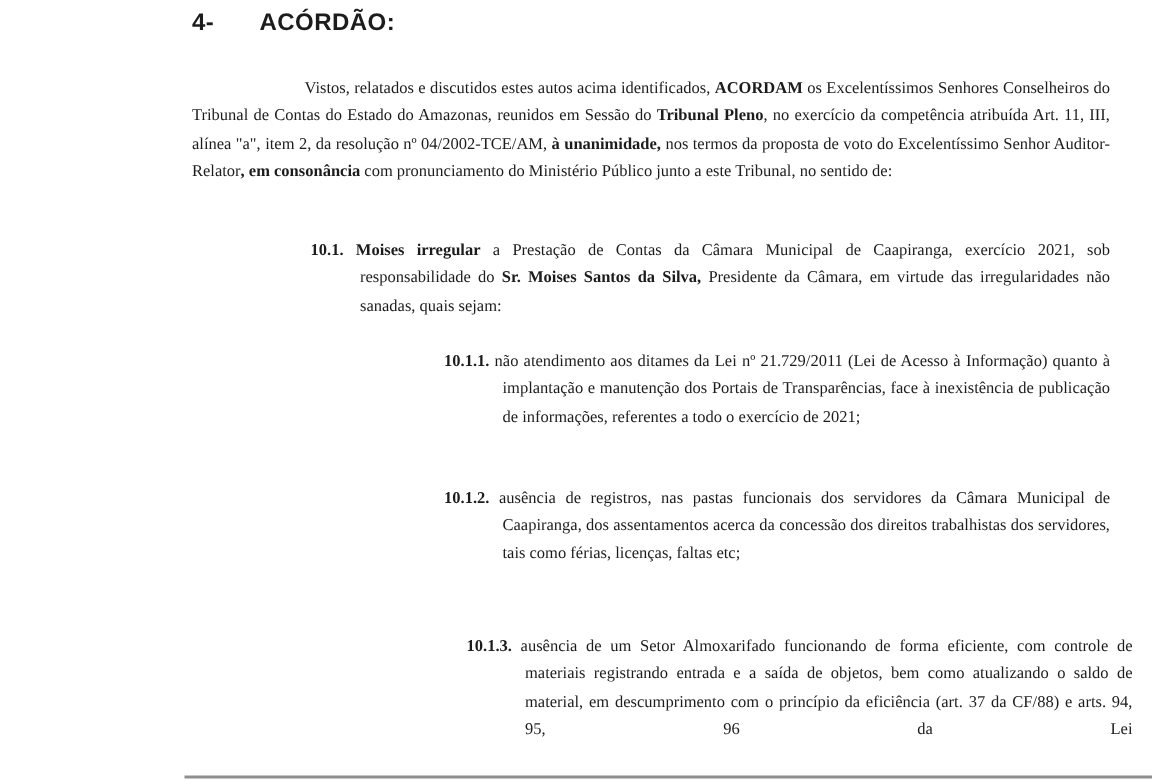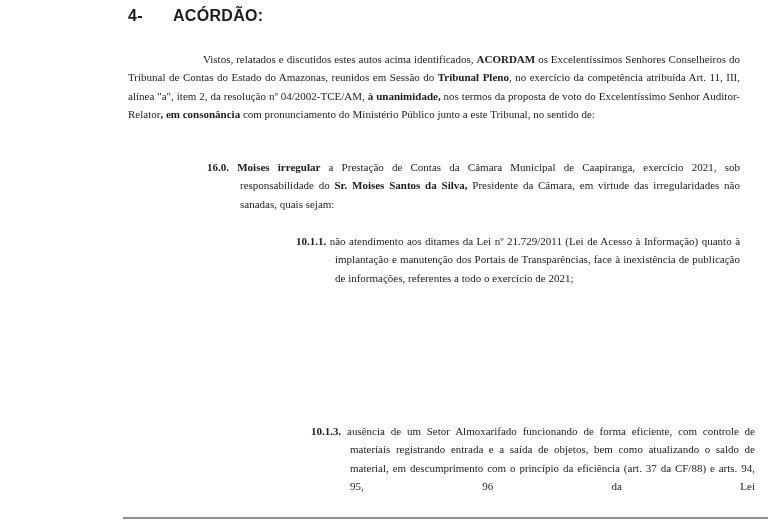--- a/index.html
+++ b/index.html
@@ -72,22 +72,23 @@
 <body>
 
 <div class="page">
 
   <div class="heading">
     <span class="num">4-</span><span>ACÓRDÃO:</span>
   </div>
 
   <p class="block intro">Vistos, relatados e discutidos estes autos acima identificados, <b>ACORDAM</b> os Excelentíssimos Senhores Conselheiros do Tribunal de Contas do Estado do Amazonas, reunidos em Sessão do <b>Tribunal Pleno</b>, no exercício da competência atribuída Art. 11, III, alínea "a", item 2, da resolução nº 04/2002-TCE/AM, <b>à unanimidade,</b> nos termos da proposta de voto do Excelentíssimo Senhor Auditor-Relator<b>, em consonância</b> com pronunciamento do Ministério Público junto a este Tribunal, no sentido de:</p>
 
-  <div class="block item-l1"><b class="lbl">16.0.</b> <span><b>Moises irregular</b> a Prestação de Contas da Câmara Municipal de Caapiranga, exercício 2021, sob responsabilidade do <b>Sr. Moises Santos da Silva,</b> Presidente da Câmara, em virtude das irregularidades não sanadas, quais sejam:</span></div>
+  <div class="block item-l1"><b class="lbl">10.1.</b> <span><b>Moises irregular</b> a Prestação de Contas da Câmara Municipal de Caapiranga, exercício 2021, sob responsabilidade do <b>Sr. Moises Santos da Silva,</b> Presidente da Câmara, em virtude das irregularidades não sanadas, quais sejam:</span></div>
 
   <div class="block item-l2 pos-1011"><b class="lbl">10.1.1.</b> <span>não atendimento aos ditames da Lei nº 21.729/2011 (Lei de Acesso à Informação) quanto à implantação e manutenção dos Portais de Transparências, face à inexistência de publicação de informações, referentes a todo o exercício de 2021;</span></div>
 
+  <div class="block item-l2 pos-1012"><b class="lbl">10.1.2.</b> <span>ausência de registros, nas pastas funcionais dos servidores da Câmara Municipal de Caapiranga, dos assentamentos acerca da concessão dos direitos trabalhistas dos servidores, tais como férias, licenças, faltas etc;</span></div>
 
   <div class="block item-l2 pos-1013 stretch-last"><b class="lbl">10.1.3.</b> <span>ausência de um Setor Almoxarifado funcionando de forma eficiente, com controle de materiais registrando entrada e a saída de objetos, bem como atualizando o saldo de material, em descumprimento com o princípio da eficiência (art. 37 da CF/88) e arts. 94, 95, 96 da Lei</span></div>
 
   <div class="divider"></div>
 
 </div>
 
 </body></html>

